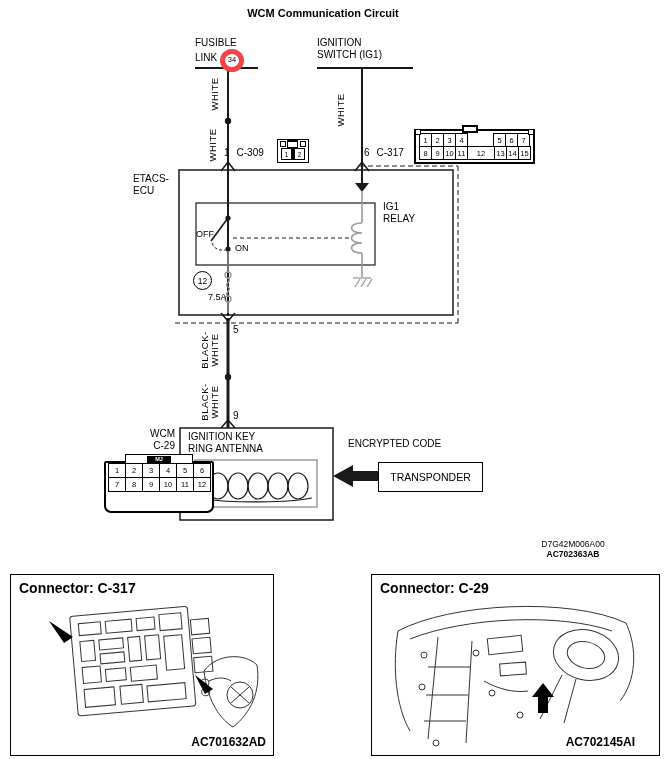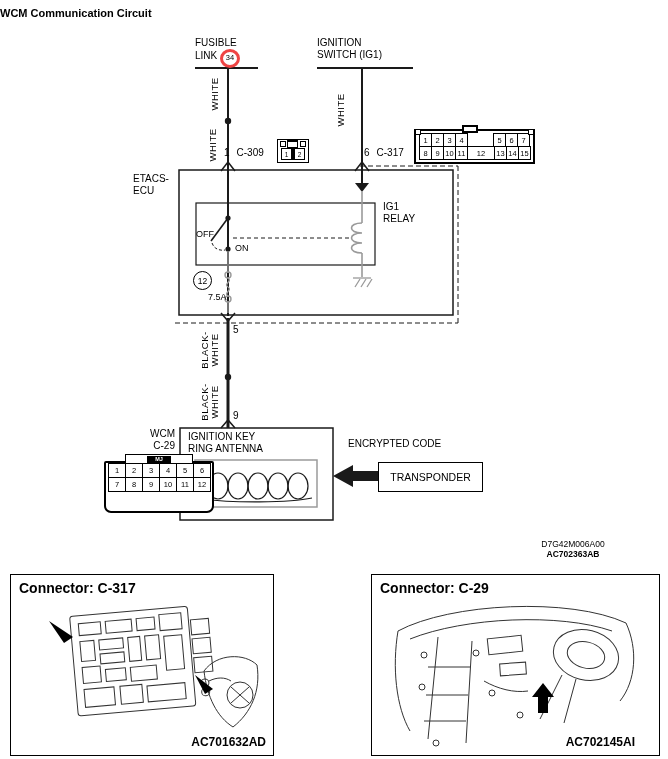--- a/index.html
+++ b/index.html
@@ -1,25 +1,25 @@
 <!DOCTYPE html>
 <html><head>
 <meta charset="utf-8">
 <style>
   html,body{margin:0;padding:0;background:#fff;}
   .screen{position:relative;width:668px;height:759px;background:#fff;overflow:hidden;
           font-family:"Liberation Sans",sans-serif;color:#000;}
   .abs{position:absolute;}
   .t10{font-size:10px;line-height:11.5px;}
   .t9{font-size:9px;line-height:10px;}
-  .title{left:0;top:7px;width:646px;font-size:11px;font-weight:bold;}
+  .title{left:0;top:7px;width:646px;text-align:center;font-size:11px;font-weight:bold;}
   .vlabel{position:absolute;transform:translate(-50%,-50%) rotate(-90deg);
           font-size:9.5px;line-height:10px;letter-spacing:.5px;white-space:nowrap;text-align:center;}
   .pinrow{position:absolute;font-size:10px;display:flex;gap:7px;white-space:nowrap;}
-  .circ{display:inline-flex;width:14px;height:13px;border:3px solid #ef4444;border-radius:50%;
+  .circ{display:inline-flex;width:14px;height:13px;border:5px solid #ef4444;border-radius:50%;
         align-items:center;justify-content:center;font-size:7.5px;vertical-align:-2px;}
   .circ12{left:193px;top:271px;width:17px;height:17px;border:1px solid #000;border-radius:50%;
           display:flex;align-items:center;justify-content:center;font-size:8.5px;background:#fff;}
   .box-label{white-space:nowrap;}
   .transponder{left:378px;top:462px;width:103px;height:28px;border:1.5px solid #000;
                display:flex;align-items:center;justify-content:center;font-size:10.5px;background:#fff;}
   .docnums{left:480px;top:539px;width:186px;text-align:center;font-size:8.5px;line-height:10px;}
   .inset{position:absolute;border:1.5px solid #000;background:#fff;}
   .inset-title{position:absolute;left:8px;top:5px;font-size:14px;font-weight:bold;}
   .inset-code{position:absolute;font-size:12px;font-weight:bold;}

